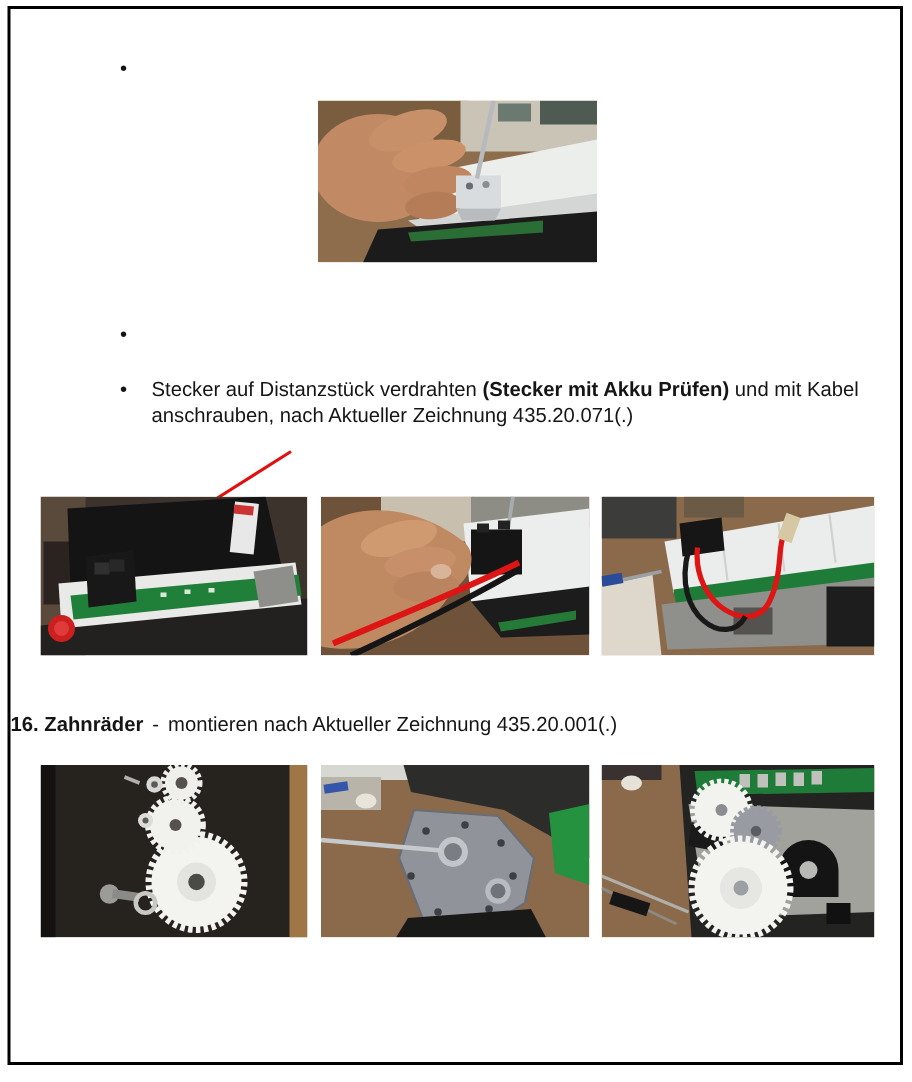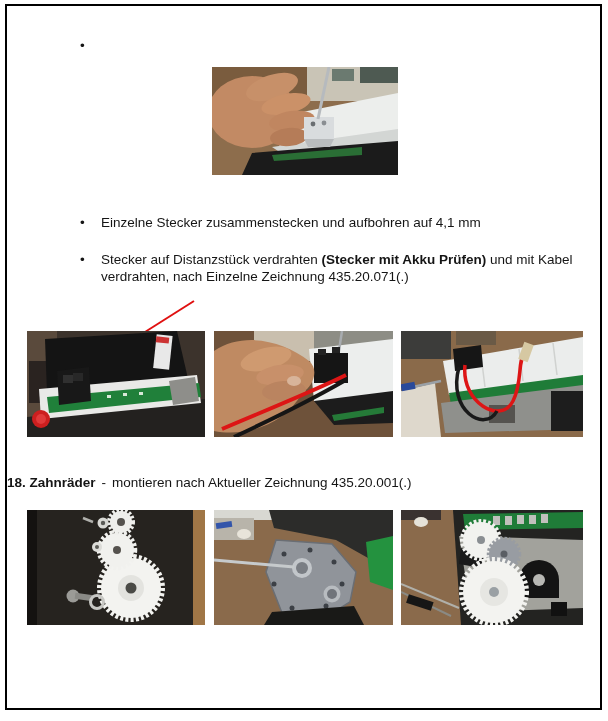--- a/index.html
+++ b/index.html
@@ -43,28 +43,27 @@
     <rect x="92" y="50" width="30" height="22" fill="#d9dcde"></rect>
     <polygon points="92,72 122,72 118,80 96,80" fill="#b9bcbe"></polygon>
     <circle cx="101" cy="57" r="2.4" fill="#6a6e72"></circle>
     <circle cx="112" cy="56" r="2.4" fill="#8a8e92"></circle>
     <line x1="117" y1="0" x2="106" y2="52" stroke="#b6babe" stroke-width="3"></line>
   </svg>
 </div>
 
 <div class="abs txt bullet-row" style="left:80px;top:214px;width:500px">
   <span class="blt">•</span>
-  <span>Einzelne Stecker zusammenstecken und aufbohren auf 4,1 mm</span>
 </div>
 
 <div class="abs txt bullet-row" style="left:80px;top:251px;width:510px">
   <span class="blt">•</span>
   <span>
     <span>Stecker auf Distanzstück verdrahten </span><span class="b">(Stecker mit Akku Prüfen)</span><span> und mit Kabel</span><br>
-    <span>verdrahten, nach Einzelne Zeichnung 435.20.071(.)</span>
+    <span>anschrauben, nach Aktueller Zeichnung 435.20.071(.)</span>
   </span>
 </div>
 
 <svg class="abs" style="left:105px;top:293px" width="105" height="64" viewBox="0 0 105 64">
   <line x1="89" y1="8" x2="21" y2="51" stroke="#e01010" stroke-width="2"></line>
   <polygon points="13,56 19.2,47.2 23.6,54" fill="#e01010"></polygon>
 </svg>
 
 <div class="photo" style="left:27px;top:331px;width:178px;height:106px">
   <svg width="178" height="106" viewBox="0 0 178 106">
@@ -128,21 +127,21 @@
     <polygon points="52,18 80,14 82,36 54,40" fill="#161616"></polygon>
     <path d="M64,34 C60,72 100,94 112,70 C122,50 116,30 124,22" stroke="#dd1515" stroke-width="3.5" fill="none"></path>
     <path d="M58,36 C46,80 84,102 96,80" stroke="#191919" stroke-width="3.5" fill="none"></path>
     <rect x="120" y="12" width="10" height="18" fill="#d6c8a2" transform="rotate(20 125 21)"></rect>
     <line x1="2" y1="58" x2="40" y2="50" stroke="#9aa0a6" stroke-width="2.5"></line>
     <rect x="0" y="52" width="14" height="7" fill="#2a4a9a" transform="rotate(-10 7 55)"></rect>
   </svg>
 </div>
 
 <div class="abs txt" style="left:7px;top:474px;width:560px">
-  <span class="b">18. Zahnräder</span><span class="dash">-</span><span>montieren nach Aktueller Zeichnung 435.20.001(.)</span>
+  <span class="b">16. Zahnräder</span><span class="dash">-</span><span>montieren nach Aktueller Zeichnung 435.20.001(.)</span>
 </div>
 
 <div class="photo" style="left:27px;top:510px;width:178px;height:115px">
   <svg width="178" height="115" viewBox="0 0 178 115">
     <rect width="178" height="115" fill="#26231f"></rect>
     <rect x="166" y="0" width="12" height="115" fill="#a07646"></rect>
     <rect x="0" y="0" width="10" height="115" fill="#141210"></rect>
     <circle cx="104" cy="78" r="31.5" fill="none" stroke="#f3f3f0" stroke-width="5" stroke-dasharray="3 2.2"></circle>
     <circle cx="104" cy="78" r="30" fill="#f3f3f0"></circle>
     <circle cx="104" cy="78" r="13" fill="#e3e3df"></circle>

